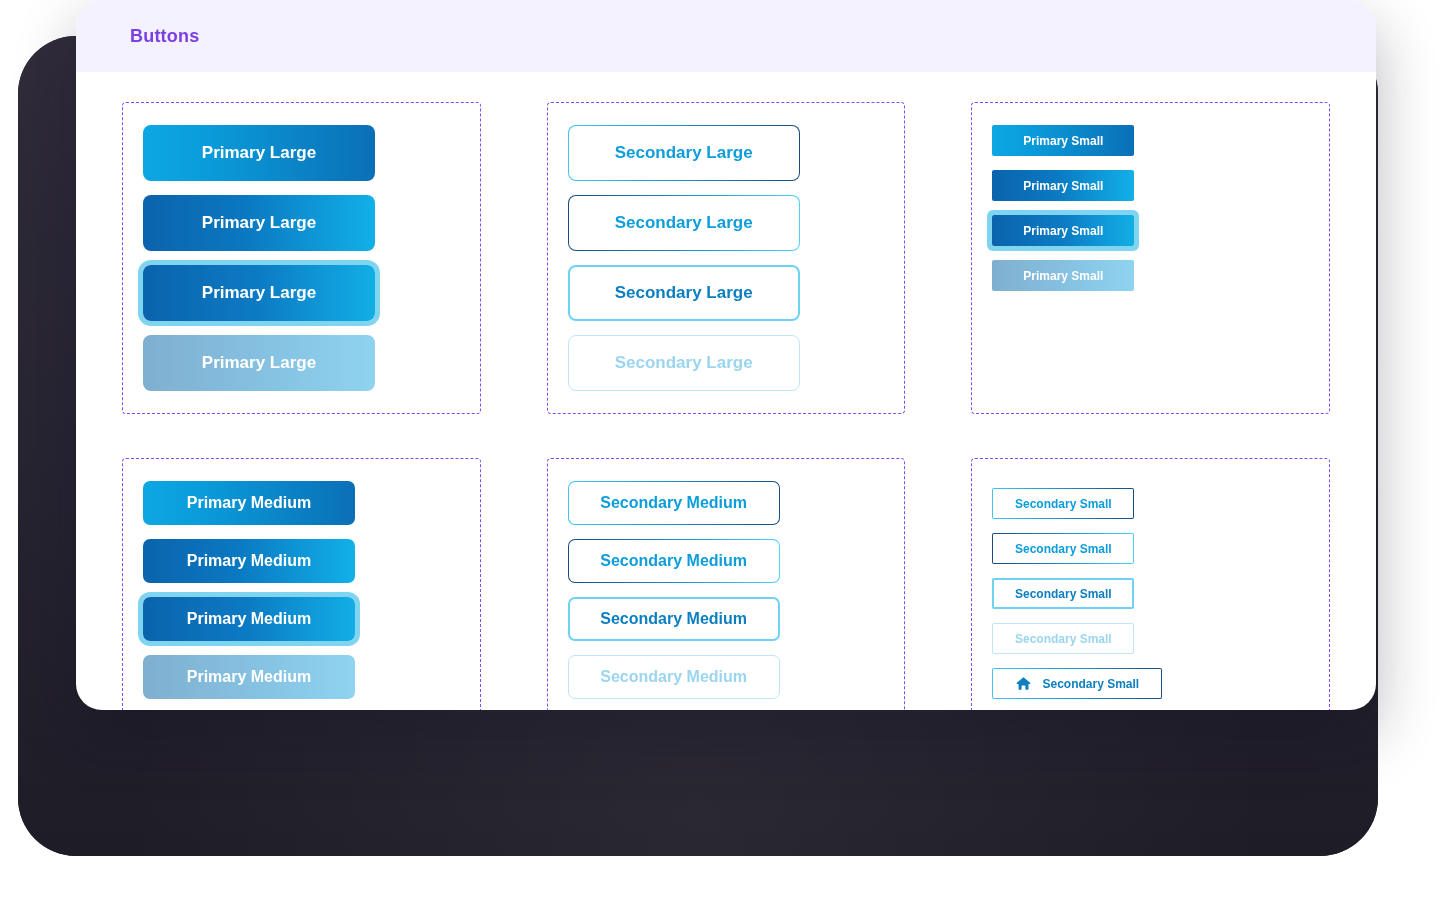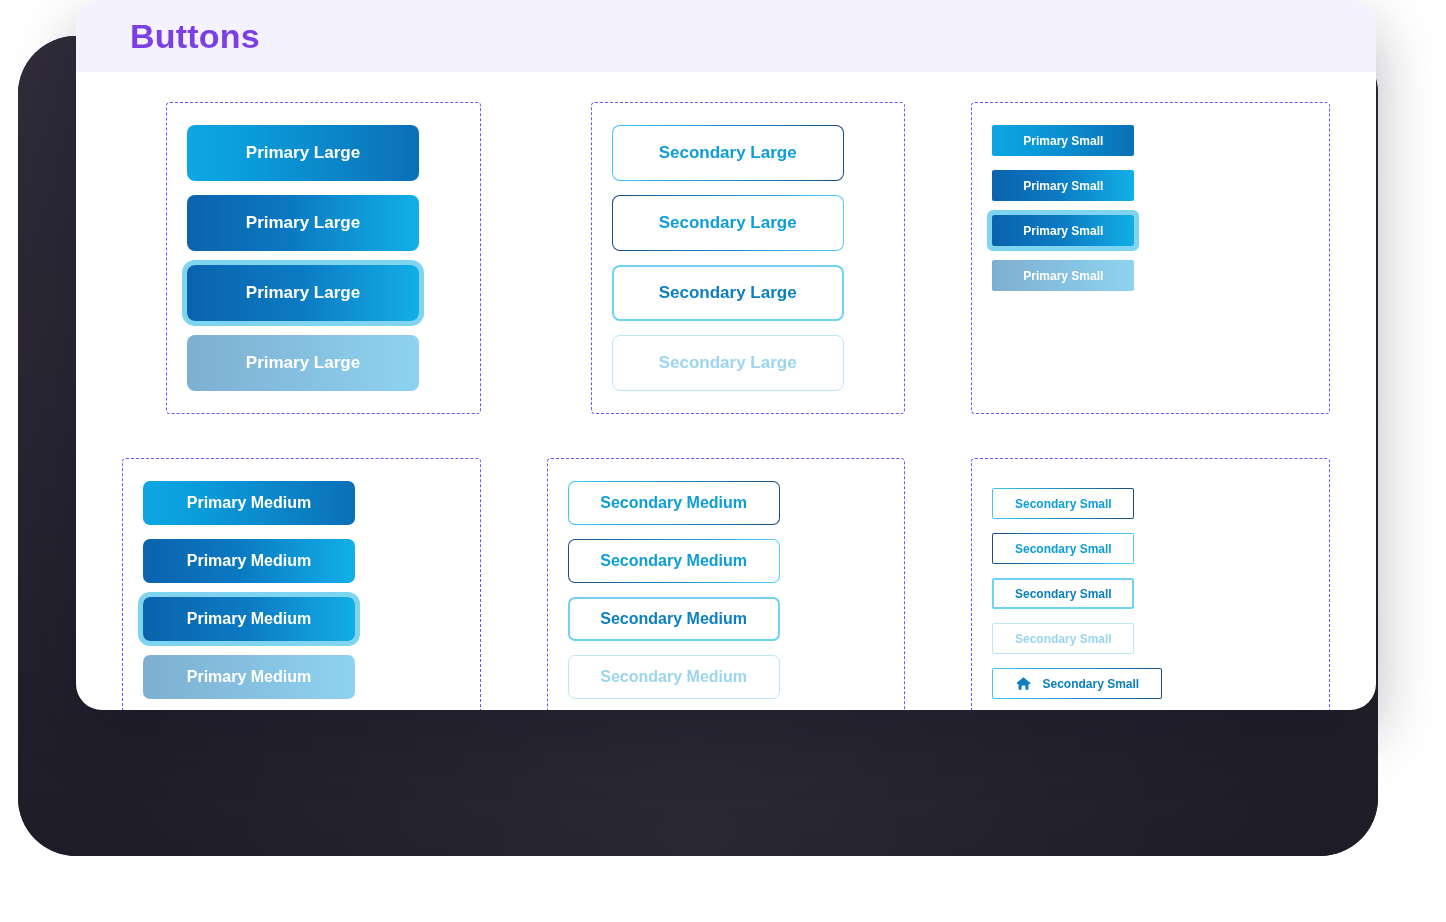--- a/index.html
+++ b/index.html
@@ -56,21 +56,21 @@
     box-shadow:0 26px 60px rgba(20,16,40,.30);
   }
   .card-header{
     height:72px;
     background:var(--header-bg);
     display:flex;align-items:center;
     padding:0 0 0 54px;
   }
   .card-title{
     color:var(--title);
-    font-size:34px;
+    font-size:18px;
     font-weight:700;
     letter-spacing:.2px;
   }
   .card-body{
     padding:30px 46px 0 46px;
   }
 
   
   .grid{
     display:grid;
@@ -80,21 +80,21 @@
   }
   .group{
     border:1.6px dashed var(--dash);
     border-radius:4px;
     padding:22px 20px;
     display:flex;
     flex-direction:column;
     align-items:flex-start;
     gap:14px;
   }
-  .group.large{min-height:288px;margin-left:44px;}
+  .group.large{min-height:288px;}
   .group.medium{min-height:236px;}
   .group.col3-top{min-height:288px;}
   .group.col3-bot{min-height:236px;justify-content:flex-end;}
 
   
   .btn{
     border:none;
     display:inline-flex;
     align-items:center;
     justify-content:center;

